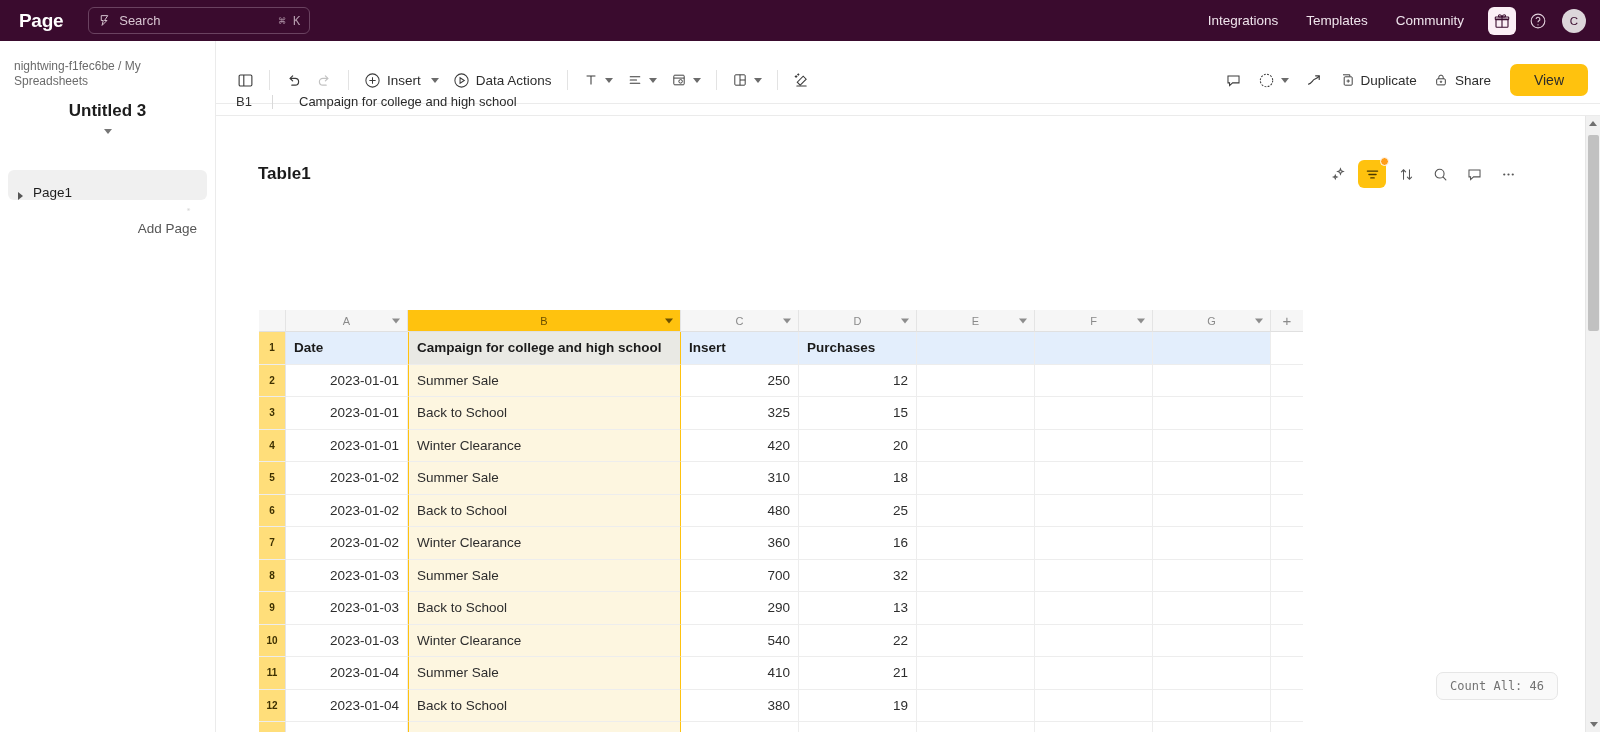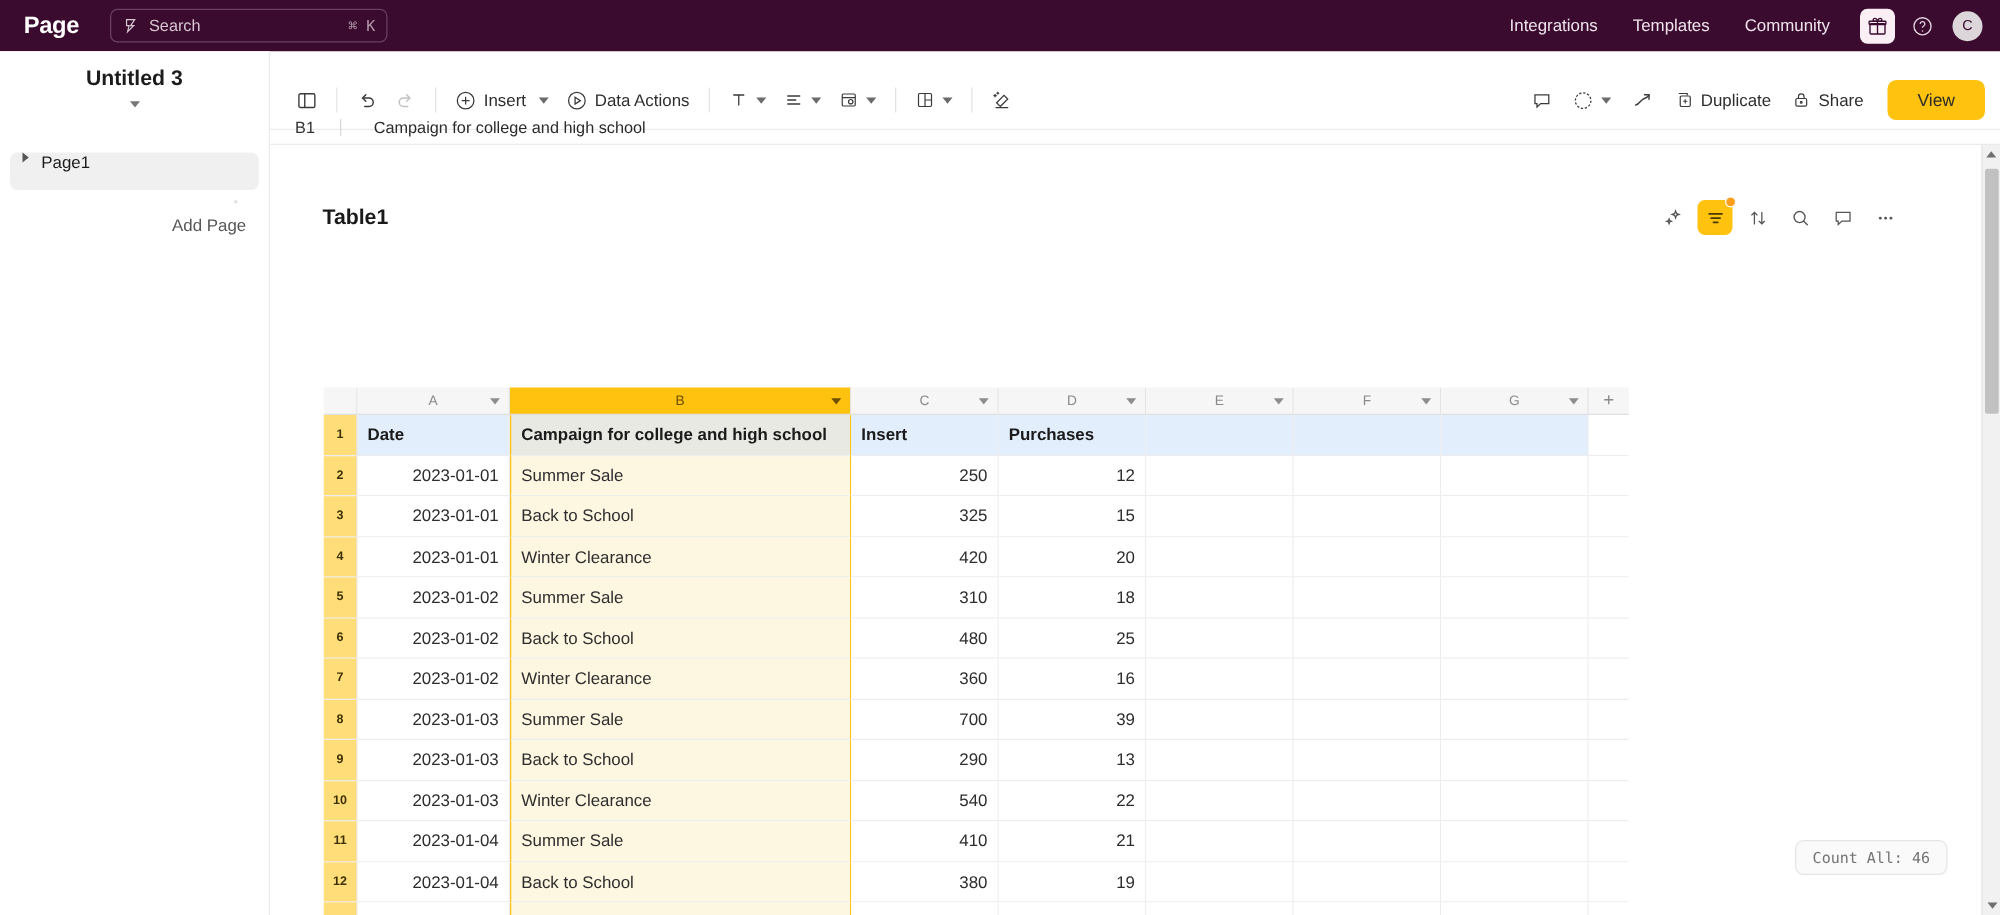--- a/index.html
+++ b/index.html
@@ -56,21 +56,21 @@
   #breadcrumb {
     margin: 18px 14px 0 14px; font-size: 12px; color: #6b6b6b; line-height: 15px;
   }
   #doc-title-row {
     margin: 12px 14px 0 14px; display: flex; align-items: center; gap: 8px; flex-direction: column;
   }
   #doc-title { font-size: 17px; font-weight: bold; color: #1c1c1c; }
   .caret-sm { width: 0; height: 0; border-left: 4px solid transparent; border-right: 4px solid transparent; border-top: 5px solid #767676; cursor: pointer; }
   #page-list { margin-top: 36px; padding: 0 8px; }
   .page-item {
-    display: flex; align-items: flex-start; gap: 10px;
+    display: flex; align-items: flex-end; gap: 10px;
     height: 30px; border-radius: 6px; padding: 0 10px; cursor: pointer;
     font-size: 13.5px; color: #1c1c1c;
   }
   .page-item.active { background: #f0f0f0; }
   .tri { width: 0; height: 0; border-top: 4px solid transparent; border-bottom: 4px solid transparent; border-left: 5px solid #555; }
   #add-page {
     display: flex; align-items: flex-end; gap: 10px;
     margin: 8px 8px 0 8px; padding: 0 10px; height: 28px;
     font-size: 13.5px; color: #565656; cursor: pointer; flex-direction: column;
   }
@@ -212,20 +212,21 @@
         <path d="M7.9 7.9a2.1 2.1 0 113.1 1.9c-.7.4-1 .9-1 1.6"></path>
         <circle cx="10" cy="14.2" r="0.7" fill="#e3d3de" stroke="none"></circle>
       </svg>
     </div>
 
     <div id="avatar">C</div>
   </div>
 </div>
 
 <div id="sidebar">
+  <div id="breadcrumb">nightwing-f1fec6be / My Spreadsheets</div>
   <div id="doc-title-row">
     <div id="doc-title">Untitled 3</div>
     <div class="caret-sm"></div>
   </div>
 
   <div id="page-list">
     <div class="page-item active">
       <span class="tri"></span>
       <span>Page1</span>
     </div>
@@ -517,21 +518,21 @@
         <div class="cell" style="width: 118px;"></div>
         <div class="cell" style="width: 118px;"></div>
         <div class="cell" style="width: 118px;"></div>
         <div class="trail"></div>
       </div>
       <div class="grid-row rowline">
         <div class="rh hl">8</div>
         <div class="cell num" style="width: 122px;">2023-01-03</div>
         <div class="cell bsel" style="width: 273px;">Summer Sale</div>
         <div class="cell num" style="width: 118px;">700</div>
-        <div class="cell num" style="width: 118px;">39</div>
+        <div class="cell num" style="width: 118px;">32</div>
         <div class="cell" style="width: 118px;"></div>
         <div class="cell" style="width: 118px;"></div>
         <div class="cell" style="width: 118px;"></div>
         <div class="trail"></div>
       </div>
       <div class="grid-row rowline">
         <div class="rh hl">9</div>
         <div class="cell num" style="width: 122px;">2023-01-03</div>
         <div class="cell bsel" style="width: 273px;">Back to School</div>
         <div class="cell num" style="width: 118px;">290</div>

